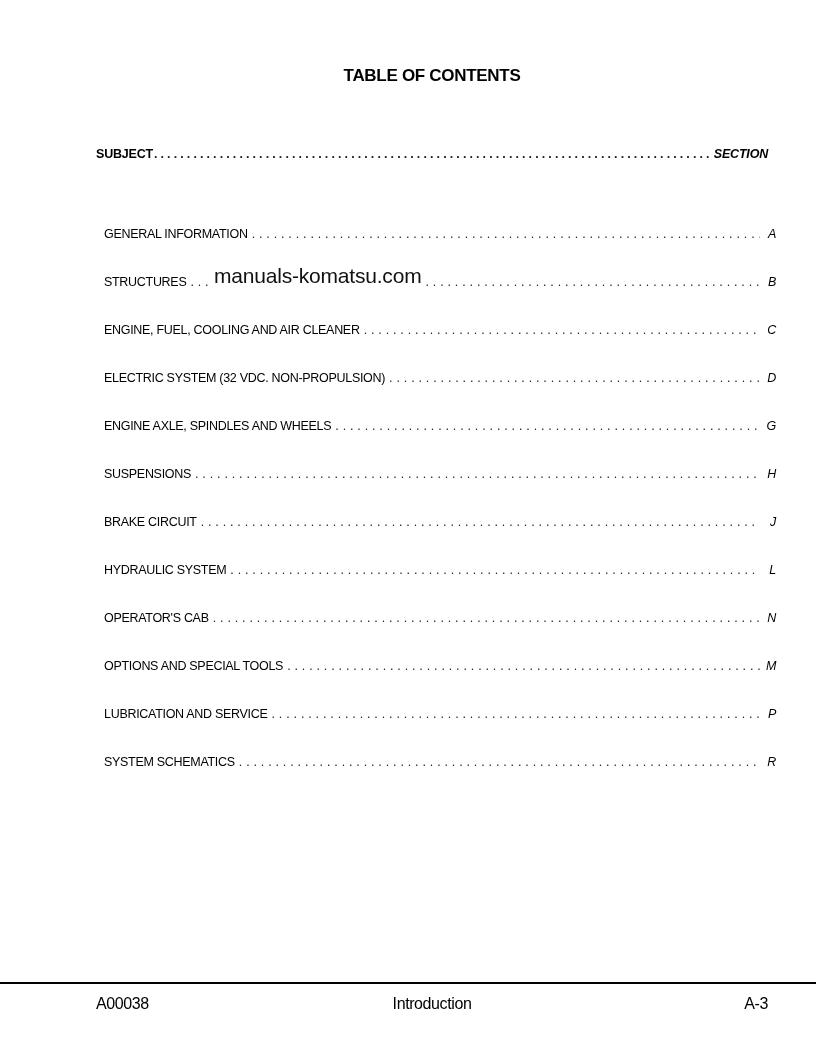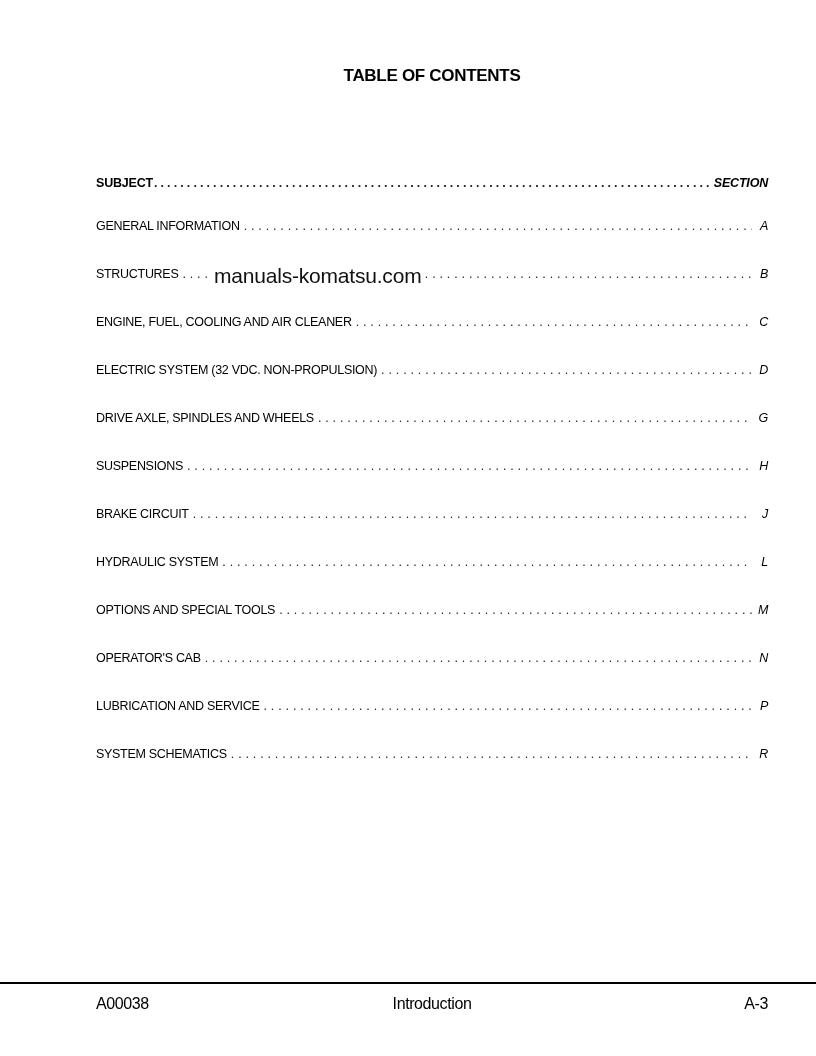--- a/index.html
+++ b/index.html
@@ -28,28 +28,27 @@
     .toc-header {
       position: absolute;
       top: 147px;
       left: 96px;
       width: 672px;
       display: flex;
       align-items: center;
       font-weight: bold;
       font-size: 12.5px;
       letter-spacing: -0.2px;
-      margin-top: 29px;
     }
     .toc-list {
       position: absolute;
       top: 219px;
       left: 96px;
       width: 672px;
-      margin: 0;
+      margin: 8px;
       padding: 0;
       list-style: none;
     }
     .toc-row {
       display: flex;
       align-items: baseline;
       height: 48px;
       font-size: 12.5px;
       letter-spacing: -0.3px;
     }
@@ -153,48 +152,48 @@
     <span class="toc-subject">ENGINE, FUEL, COOLING AND AIR CLEANER</span>
     <span class="toc-leader"></span>
     <span class="toc-section">C</span>
   </li>
   <li class="toc-row">
     <span class="toc-subject">ELECTRIC SYSTEM (32 VDC. NON-PROPULSION)</span>
     <span class="toc-leader"></span>
     <span class="toc-section">D</span>
   </li>
   <li class="toc-row">
-    <span class="toc-subject">DRIVE AXLE, SPINDLES AND WHEELS</span>
+    <span class="toc-subject">ENGINE AXLE, SPINDLES AND WHEELS</span>
     <span class="toc-leader"></span>
     <span class="toc-section">G</span>
   </li>
   <li class="toc-row">
     <span class="toc-subject">SUSPENSIONS</span>
     <span class="toc-leader"></span>
     <span class="toc-section">H</span>
   </li>
   <li class="toc-row">
     <span class="toc-subject">BRAKE CIRCUIT</span>
     <span class="toc-leader"></span>
     <span class="toc-section">J</span>
   </li>
   <li class="toc-row">
     <span class="toc-subject">HYDRAULIC SYSTEM</span>
     <span class="toc-leader"></span>
     <span class="toc-section">L</span>
   </li>
   <li class="toc-row">
+    <span class="toc-subject">OPERATOR'S CAB</span>
+    <span class="toc-leader"></span>
+    <span class="toc-section">N</span>
+  </li>
+  <li class="toc-row">
     <span class="toc-subject">OPTIONS AND SPECIAL TOOLS</span>
     <span class="toc-leader"></span>
     <span class="toc-section">M</span>
-  </li>
-  <li class="toc-row">
-    <span class="toc-subject">OPERATOR'S CAB</span>
-    <span class="toc-leader"></span>
-    <span class="toc-section">N</span>
   </li>
   <li class="toc-row">
     <span class="toc-subject">LUBRICATION AND SERVICE</span>
     <span class="toc-leader"></span>
     <span class="toc-section">P</span>
   </li>
   <li class="toc-row">
     <span class="toc-subject">SYSTEM SCHEMATICS</span>
     <span class="toc-leader"></span>
     <span class="toc-section">R</span>

